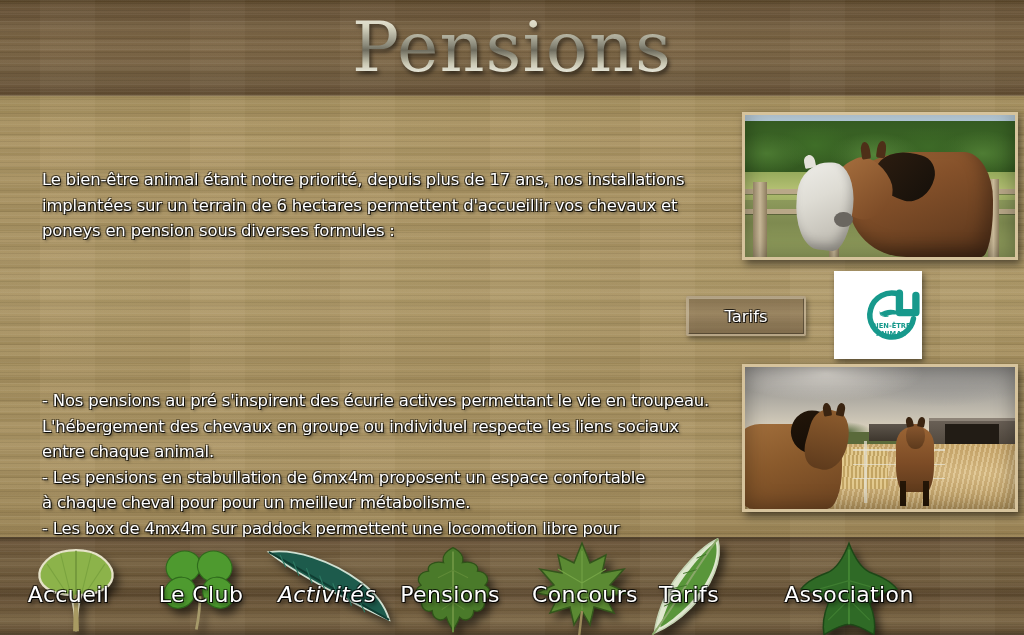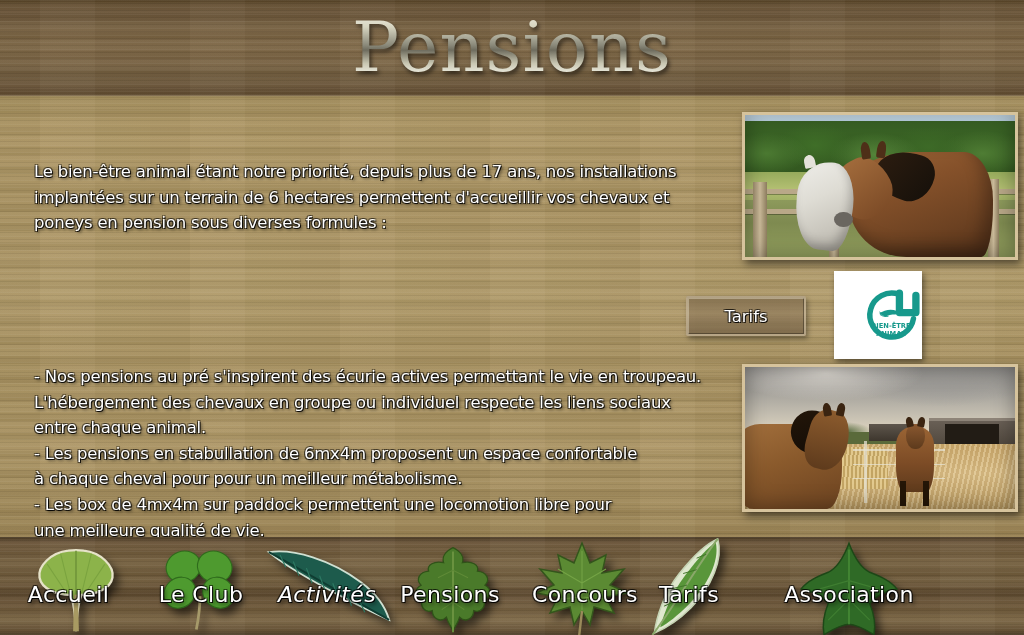--- a/index.html
+++ b/index.html
@@ -131,21 +131,21 @@
     color: #ffffff;
     white-space: pre-wrap;
     text-shadow:
        1px 1px 0 rgba(0,0,0,0.85),
       -1px 1px 0 rgba(0,0,0,0.55),
        1px -1px 0 rgba(0,0,0,0.45),
       -1px -1px 0 rgba(0,0,0,0.45),
        2px 2px 3px rgba(0,0,0,0.55);
     letter-spacing: -0.2px;
   }
-  .para { margin: 0; }
+  .para { margin: 8px; }
   .gap { height: 25.6px; }
 
   
   #tarifs-button {
     position: absolute;
     left: 686px; top: 296px;
     width: 120px; height: 40px;
     border: 2px solid rgba(228,214,186,0.50);
     border-radius: 2px;
     background: linear-gradient(to bottom,

